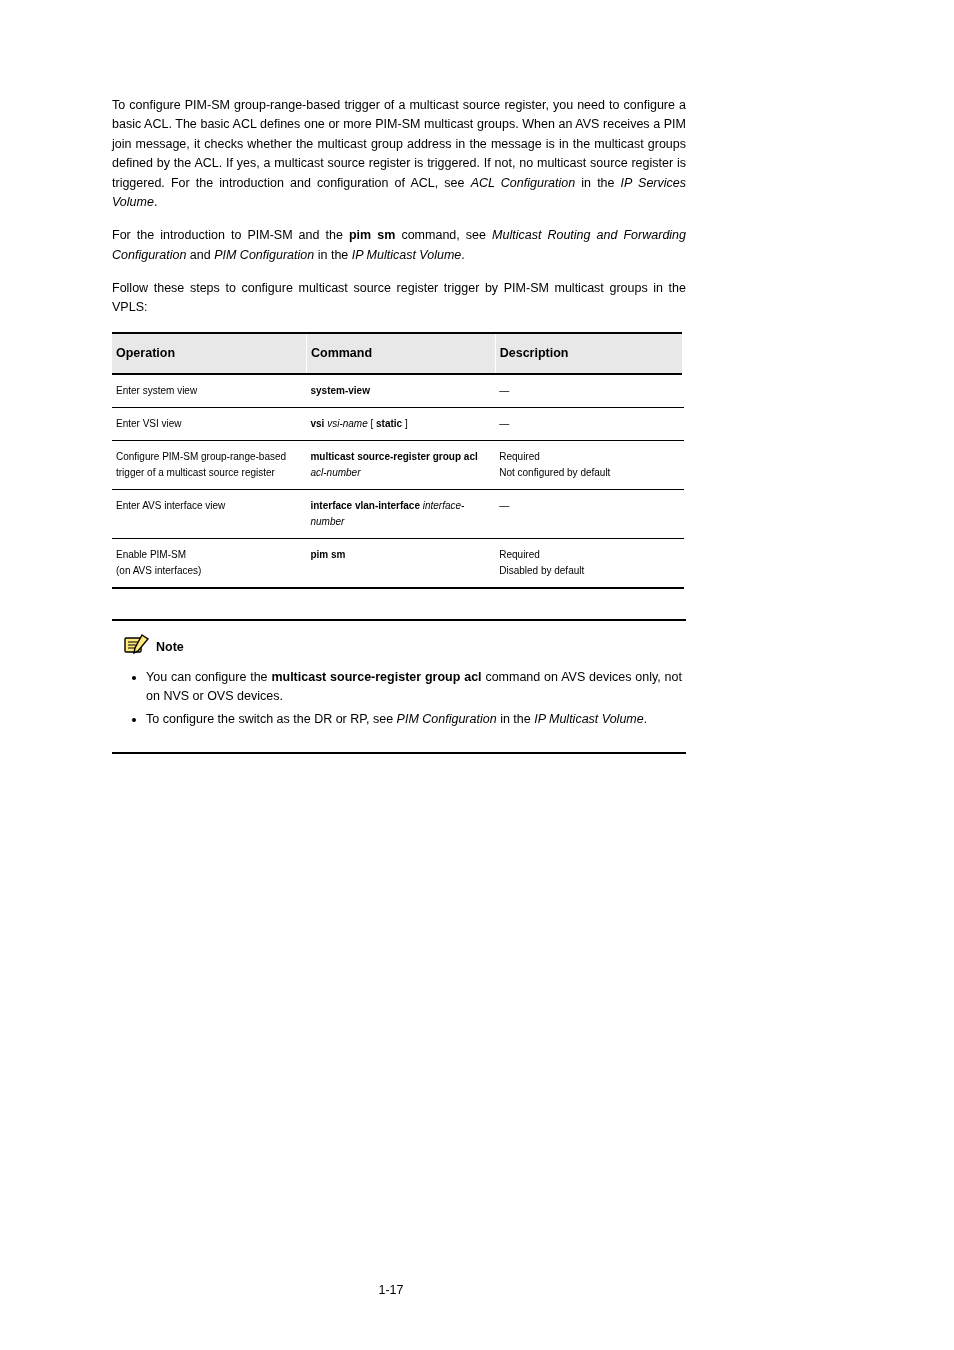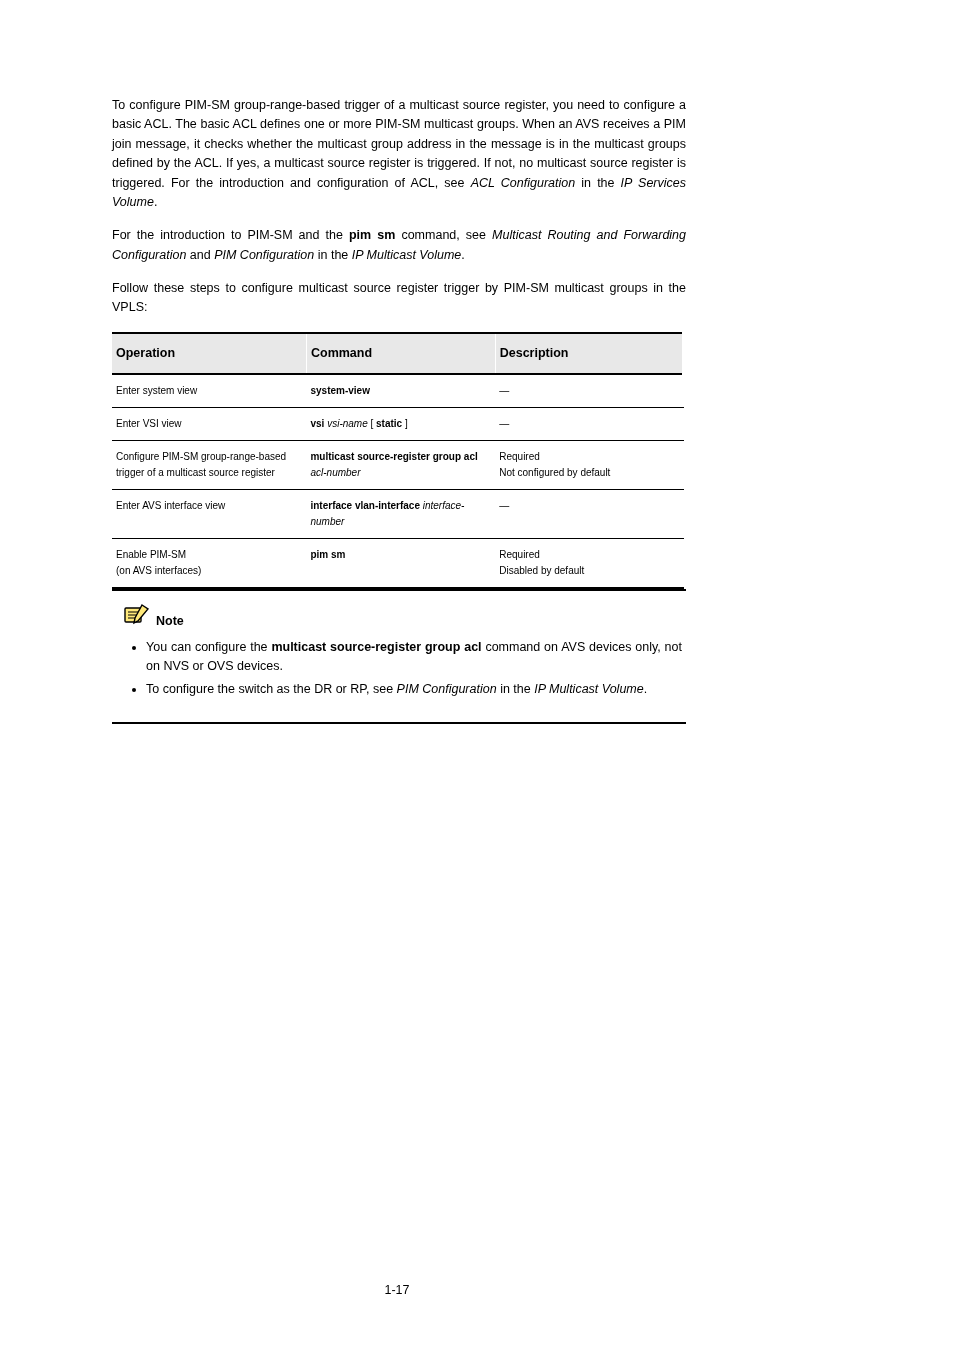--- a/index.html
+++ b/index.html
@@ -26,20 +26,21 @@
   .bold { font-weight: bold; }
   .italic { font-style: italic; }
   .table-caption {
     margin: 18px 0 8px 0;
   }
   table.cmd {
     width: 100%;
     border-collapse: collapse;
     border-top: 2px solid #000;
     border-bottom: 2px solid #000;
+    margin-bottom: 30px;
   }
   table.cmd th {
     background: #e8e8e8;
     font-weight: bold;
     text-align: left;
     padding: 10px 8px 10px 4px;
     border-bottom: 2px solid #000;
     vertical-align: top;
     font-size: 12.5px;
   }
@@ -56,40 +57,40 @@
   }
   table.cmd tr:last-child td { border-bottom: none; }
 
   .note-block {
     border-top: 2px solid #000;
     border-bottom: 2px solid #000;
     padding: 8px 0 18px 0;
   }
   .note-head {
     display: flex;
-    align-items: flex-end;
+    align-items: center;
     gap: 6px;
     margin: 4px 0 6px 12px;
   }
   .note-head .label { font-weight: bold; font-size: 12.5px; }
   .note-bullets {
     list-style: disc;
     margin: 0;
     padding-left: 34px;
   }
   .note-bullets li {
     margin: 4px 0;
     text-align: justify;
     padding-right: 4px;
   }
 
   .page-num {
     position: absolute;
     bottom: 50px;
-    left: 6px;
+    left: 0;
     width: 100%;
     text-align: center;
     font-size: 12.5px;
   }
   .cmd-bold { font-weight: bold; }
   .cmd-arg { font-style: italic; }
 </style>
 </head>
 <body>
 

